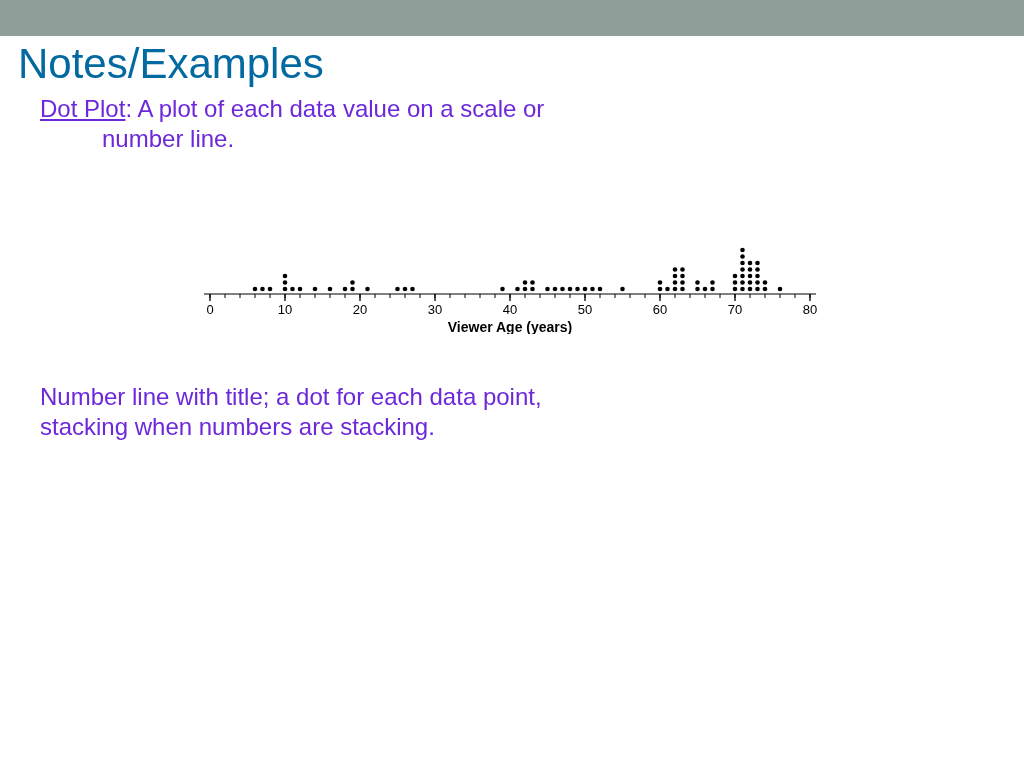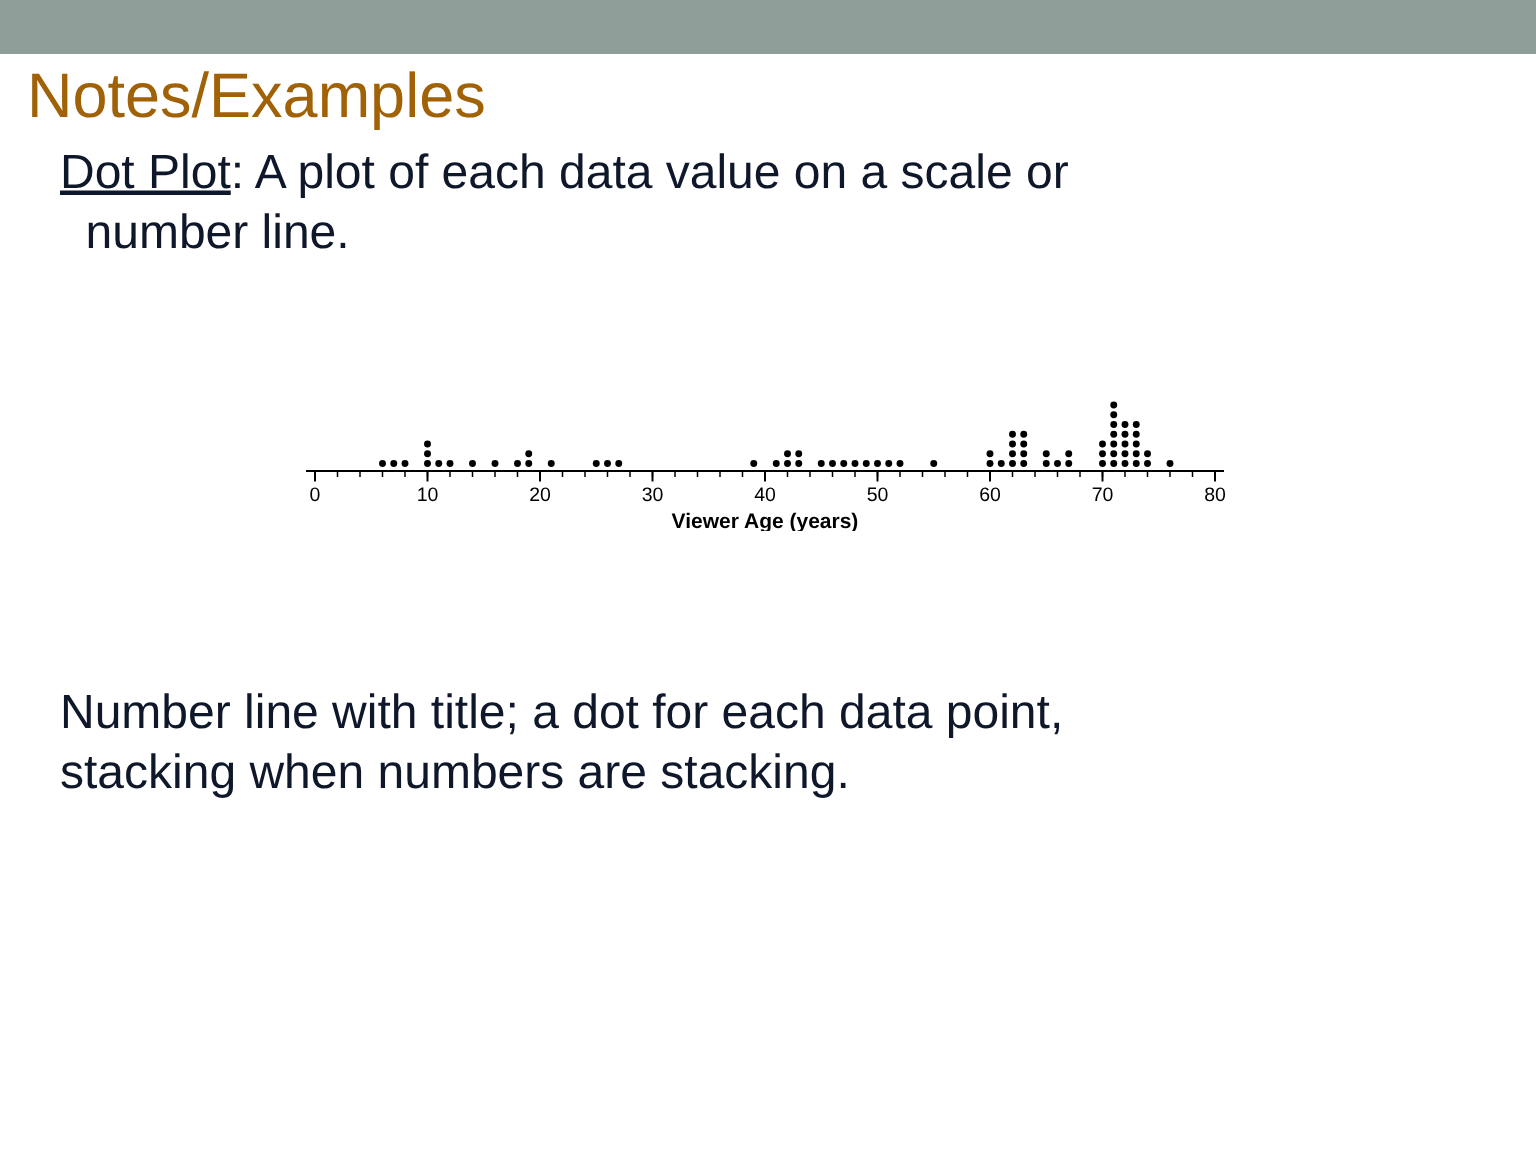--- a/index.html
+++ b/index.html
@@ -10,44 +10,44 @@
     background: #ffffff;
     font-family: Arial, Helvetica, sans-serif;
     overflow: hidden;
   }
   .top-bar {
     width: 100%;
     height: 36px;
     background: #8f9e98;
   }
   .slide-title {
-    color: #a16207;
+    color: #0369a1;
     font-size: 42px;
     font-weight: 400;
     margin: 4px 0 6px 18px;
   }
   .body-text {
-    color: #0f172a;
-    font-size: 32px;
+    color: #6d28d9;
+    font-size: 24px;
     line-height: 1.25;
     margin-left: 40px;
     margin-right: 60px;
   }
   .def-line1 { margin-top: 4px; }
-  .def-line2 { margin-left: 57px; }
+  .def-line2 { margin-left: 102px; }
   .term { text-decoration: underline; }
   .chart-wrap {
     margin: 30px 0 0 190px;
     width: 640px;
     height: 150px;
     position: relative;
   }
   svg { display: block; }
   .expl {
-    margin-top: 100px;
+    margin-top: 48px;
   }
 </style>
 </head>
 <body>
 
 <div class="top-bar"></div>
 
 <h1 class="slide-title">Notes/Examples</h1>
 
 <div class="body-text def-line1">

